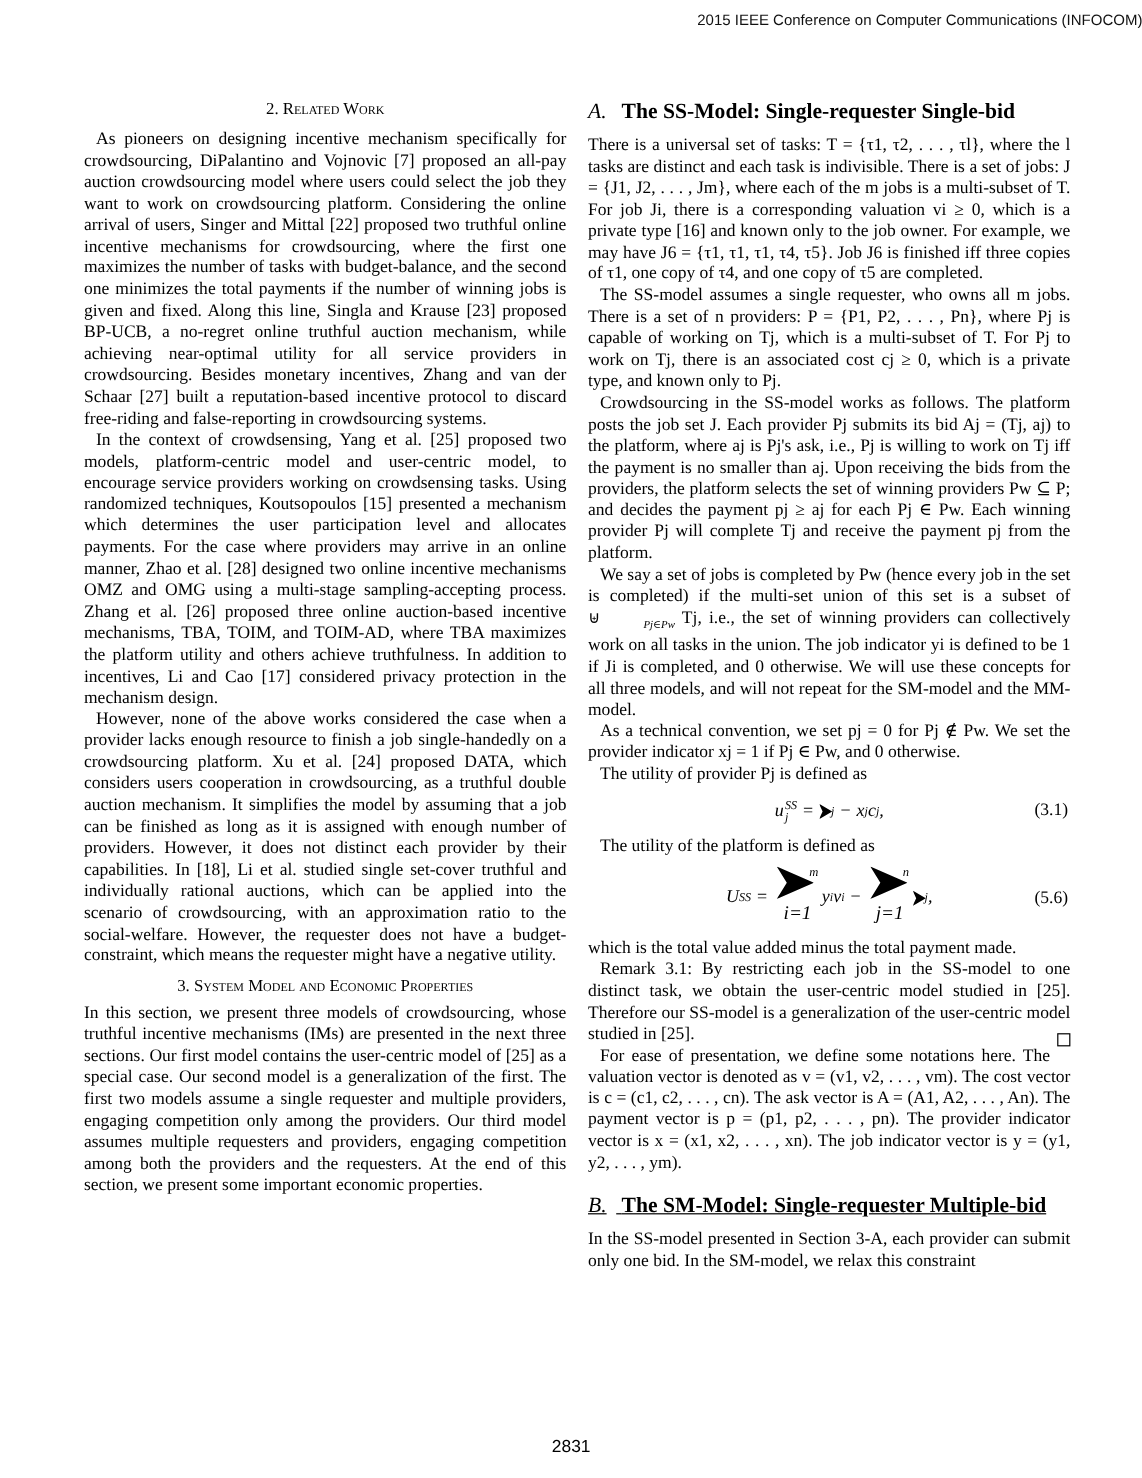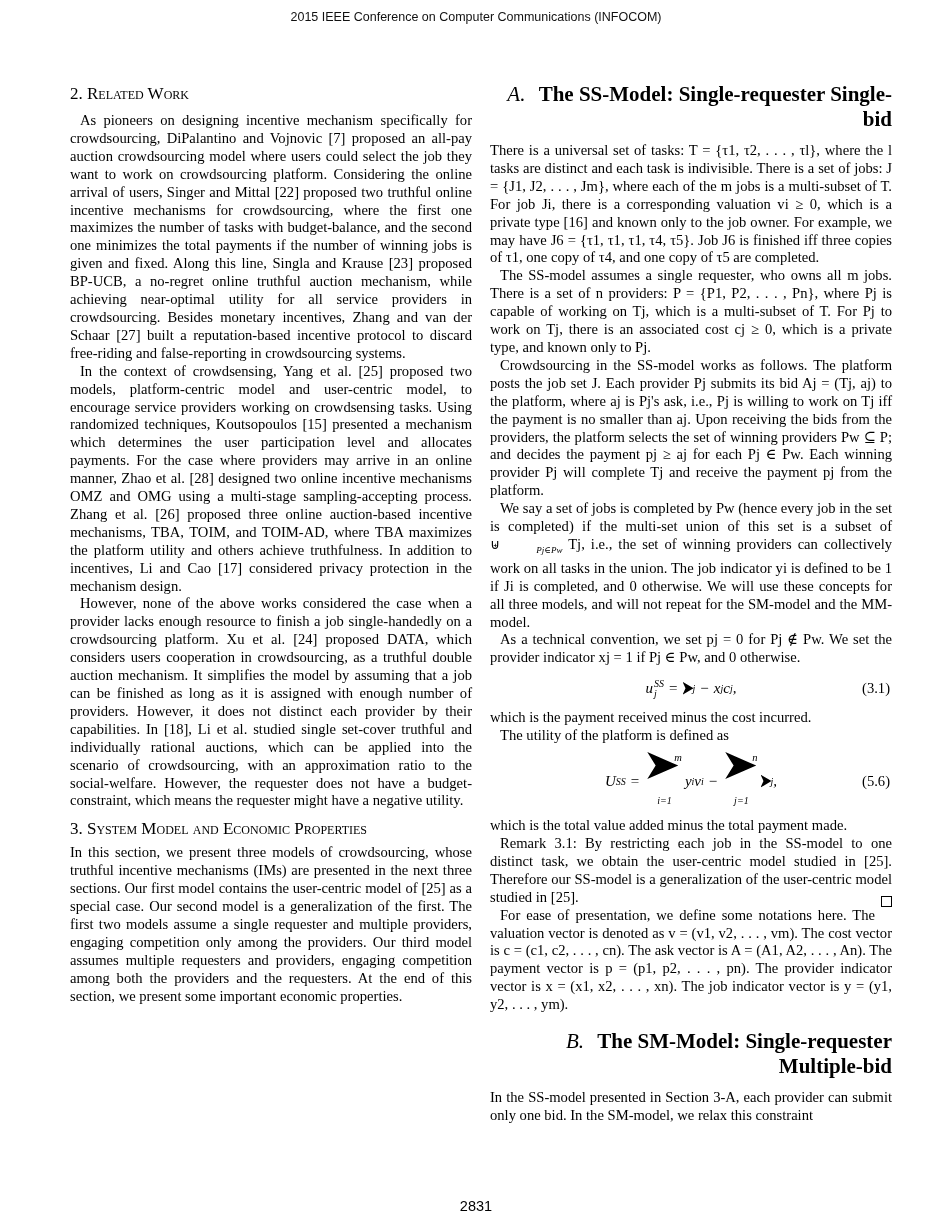--- a/index.html
+++ b/index.html
@@ -3,37 +3,37 @@
 <meta charset="utf-8">
 <style>
   html,body { margin:0; padding:0; background:#fff; }
   .page {
     position:relative; width:952px; height:1232px; background:#ffffff;
     font-family:"Liberation Serif","DejaVu Serif",serif; color:#000;
     overflow:hidden;
   }
   .running-head {
     position:absolute; top:10px; left:0; width:100%;
-    text-align:center; font-family:"Liberation Sans","DejaVu Sans",sans-serif;
+    text-align:right; font-family:"Liberation Sans","DejaVu Sans",sans-serif;
     font-size:12.5px; color:#111;
   }
   .columns { position:absolute; top:82px; left:70px; width:822px; display:flex; gap:18px; }
   .col { width:402px; }
 
   p { margin:0; text-align:justify; font-size:14.6px; line-height:17.9px; }
   p.indent { text-indent:10px; }
 
-  .sec-head { font-size:17px; margin:2px 0 8px 0; font-weight:normal; }
+  .sec-head { text-align:center; font-size:14px; margin:2px 0 8px 0; font-weight:normal; }
   .sec-head .sc { font-variant:small-caps; }
   .sec-head.mid { margin:9px 0 5px 0;font-family:Liberation Serif, serif; }
 
-  .sub-head { font-size:21px; margin:0 0 10px 0;text-align:right; }
+  .sub-head { font-size:18px; margin:0 0 10px 0; }
   .sub-head .letter { font-style:italic; font-weight:normal; margin-right:8px; }
   .sub-head .title { font-weight:bold; }
-  .sub-head.second { margin-top:15px; }
+  .sub-head.second { margin-top:15px;text-decoration:underline; }
   .bold-lead { font-weight:normal; }
 
   
   .equation {
     position:relative; display:flex; align-items:center; justify-content:center;
     margin:9px 0; font-size:15px; min-height:24px;
   }
   .eq-body { display:inline-flex; align-items:center; font-style:italic; }
   .eq-num { position:absolute; right:2px; top:50%; transform:translateY(-50%); font-style:normal; font-size:14.6px; }
   .eq-op { margin:0 5px; font-style:normal; }
@@ -41,21 +41,21 @@
   .stack { display:inline-flex; flex-direction:column; font-size:10px; line-height:1.05; font-style:italic; vertical-align:middle; margin-left:1px; transform:translateY(1px); }
 
   
   .sum { display:inline-flex; flex-direction:column; align-items:center; margin:0 3px; transform:translateY(-2px); }
   .sum-top { display:flex; align-items:flex-start; }
   .sum-blob {
     display:inline-block; width:31px; height:27px; background:#000;
     clip-path:polygon(0 0, 100% 50%, 0 100%, 27% 50%);
   }
   .sum-sup { font-size:10.5px; font-style:italic; margin-left:-4px; }
-  .sum-sub { font-size:10px; font-style:italic; margin-top:16px; }
+  .sum-sub { font-size:16px; font-style:italic; margin-top:4px; }
 
   
   .p-blob {
     display:inline-block; width:11px; height:13px; background:#000;
     clip-path:polygon(0 0, 100% 50%, 0 100%, 27% 50%);
     vertical-align:-2px; margin-right:-1px;
   }
 
   .union { font-family:"DejaVu Sans",sans-serif; font-size:14px; }
   .union-sub { font-size:9px; font-style:italic; vertical-align:-4px;margin-left:36px; }
@@ -101,20 +101,21 @@
       </div>
 
       <p>There is a universal set of tasks: T = {τ1, τ2, . . . , τl}, where the l tasks are distinct and each task is indivisible. There is a set of jobs: J = {J1, J2, . . . , Jm}, where each of the m jobs is a multi-subset of T. For job Ji, there is a corresponding valuation vi ≥ 0, which is a private type [16] and known only to the job owner. For example, we may have J6 = {τ1, τ1, τ1, τ4, τ5}. Job J6 is finished iff three copies of τ1, one copy of τ4, and one copy of τ5 are completed.</p>
       <p class="indent">The SS-model assumes a single requester, who owns all m jobs. There is a set of n providers: P = {P1, P2, . . . , Pn}, where Pj is capable of working on Tj, which is a multi-subset of T. For Pj to work on Tj, there is an associated cost cj ≥ 0, which is a private type, and known only to Pj.</p>
 
       <p class="indent"><span class="bold-lead">Crowdsourcing in the SS-model works as follows</span><span>. The platform posts the job set J. Each provider Pj submits its bid Aj = (Tj, aj) to the platform, where aj is Pj's ask, i.e., Pj is willing to work on Tj iff the payment is no smaller than aj. Upon receiving the bids from the providers, the platform selects the set of winning providers Pw ⊆ P; and decides the payment pj ≥ aj for each Pj ∈ Pw. Each winning provider Pj will complete Tj and receive the payment pj from the platform.</span></p>
 
       <p class="indent"><span>We say a set of jobs is completed by Pw (hence every job in the set is completed) if the multi-set union of this set is a subset of </span><span class="union">⊎</span><span class="union-sub">Pj∈Pw</span><span> Tj, i.e., the set of winning providers can collectively work on all tasks in the union. The job indicator yi is defined to be 1 if Ji is completed, and 0 otherwise. We will use these concepts for all three models, and will not repeat for the SM-model and the MM-model.</span></p>
 
       <p class="indent">As a technical convention, we set pj = 0 for Pj ∉ Pw. We set the provider indicator xj = 1 if Pj ∈ Pw, and 0 otherwise.</p>
+      <p class="indent">The utility of provider Pj is defined as</p>
 
       <div class="equation">
         <span class="eq-body">
           <span>u</span>
             <span class="stack">
               <span>SS</span>
               <span>j</span>
             </span>
           <span class="eq-op">=</span>
           <span class="p-blob"></span>
@@ -122,21 +123,20 @@
           <span class="eq-op">−</span>
           <span>x</span>
             <sub>j</sub>
             <span>c</span>
             <sub>j</sub>
             <span>,</span>
         </span>
         <span class="eq-num">(3.1)</span>
       </div>
 
-      <p>which is the payment received minus the cost incurred.</p>
       <p class="indent">The utility of the platform is defined as</p>
 
       <div class="equation">
         <span class="eq-body">
           <span>U</span>
             <sup style="font-size:10px;">SS</sup>
           <span class="eq-op">=</span>
           <span class="sum">
             <span class="sum-top">
                 <span class="sum-blob"></span>

